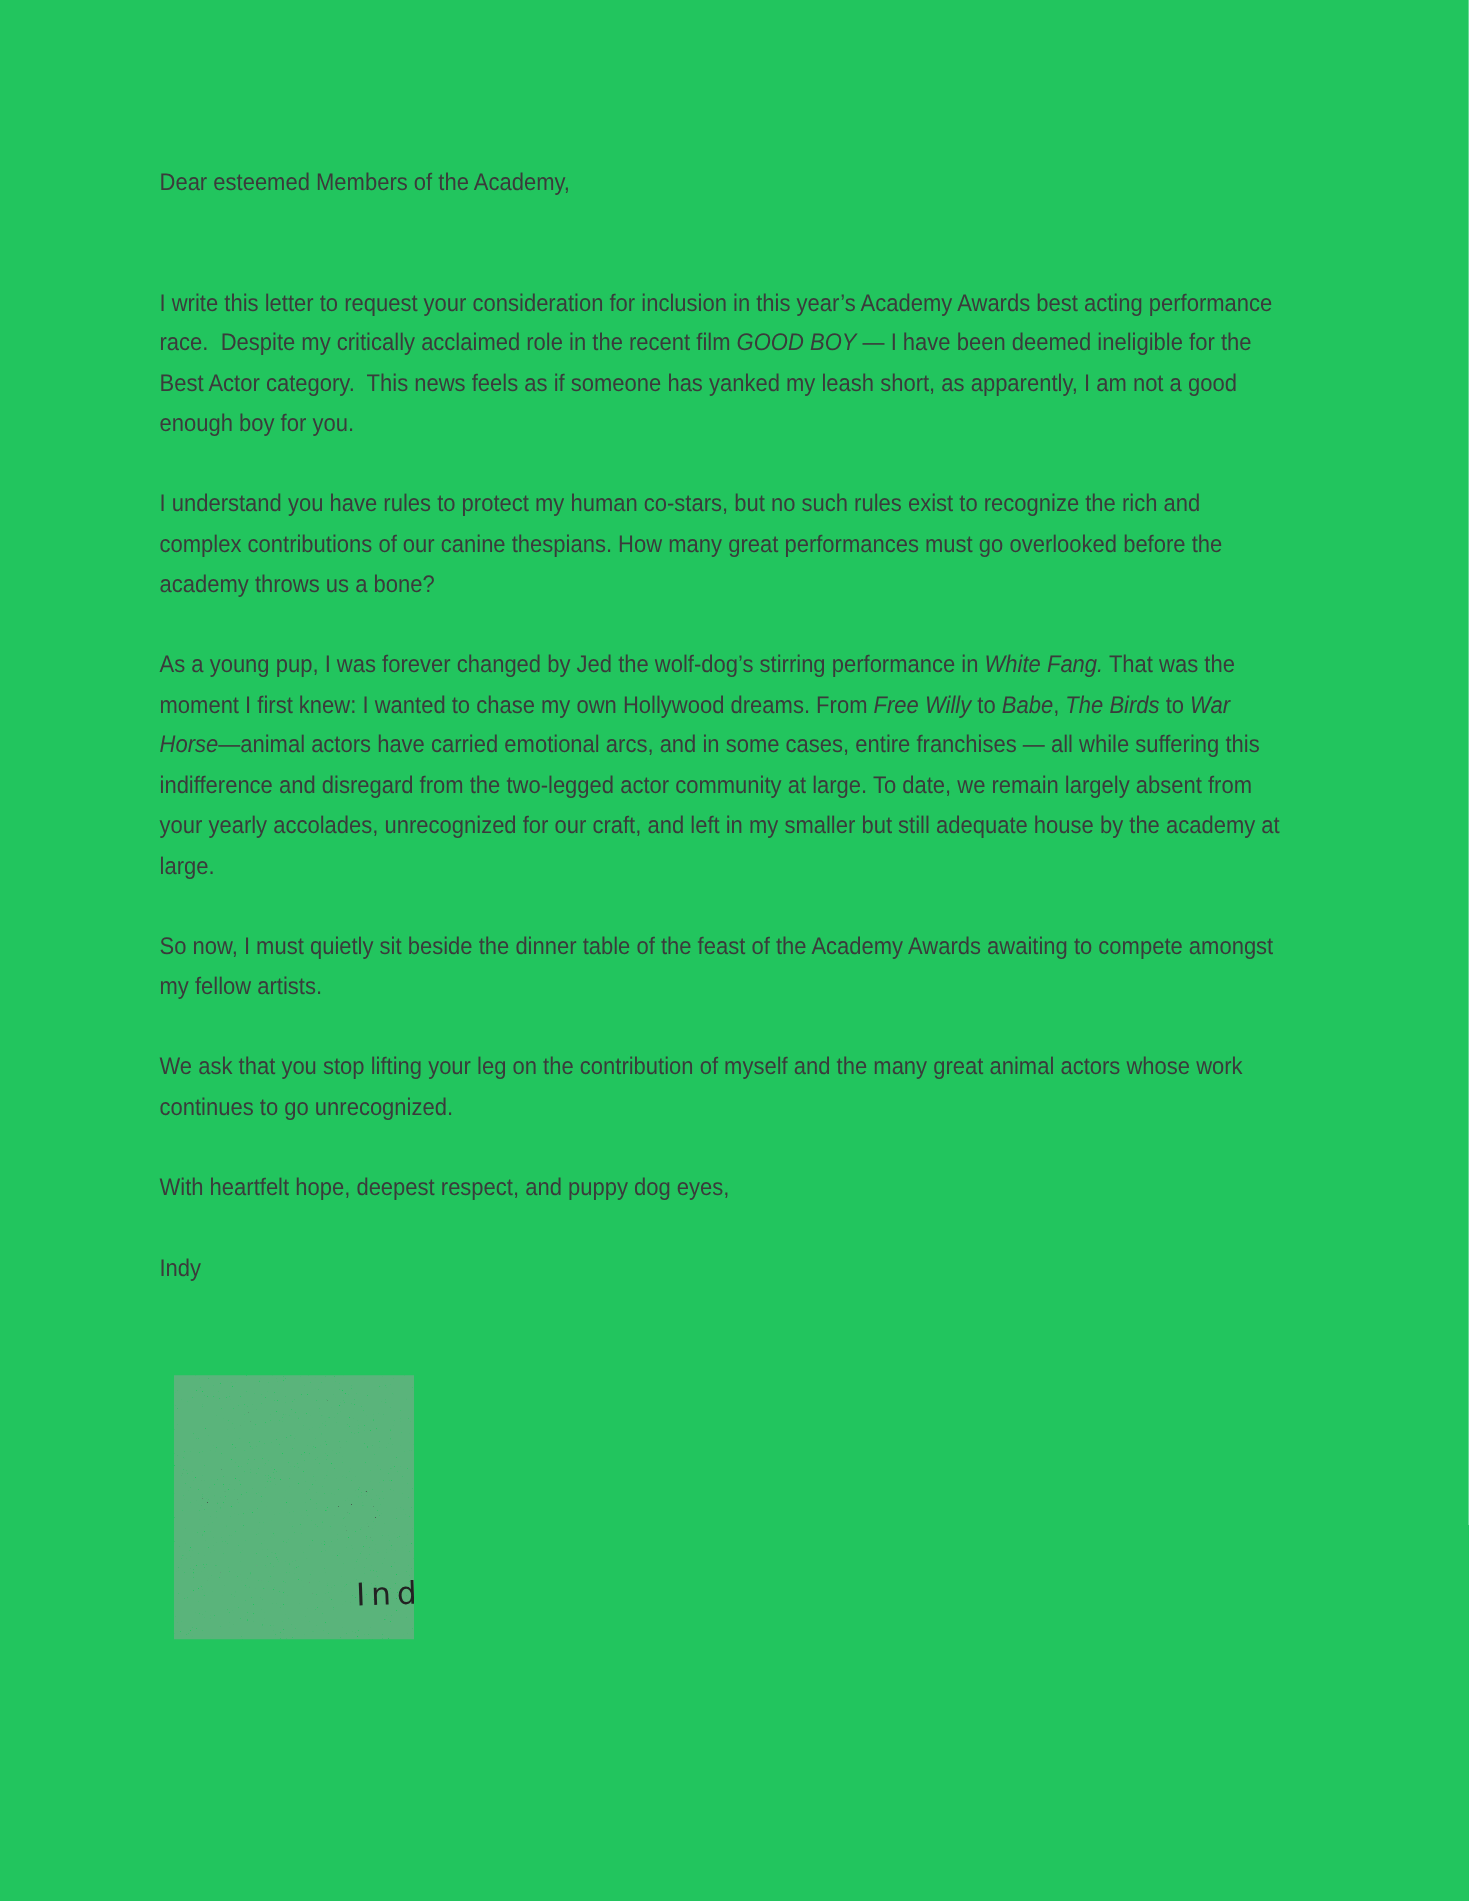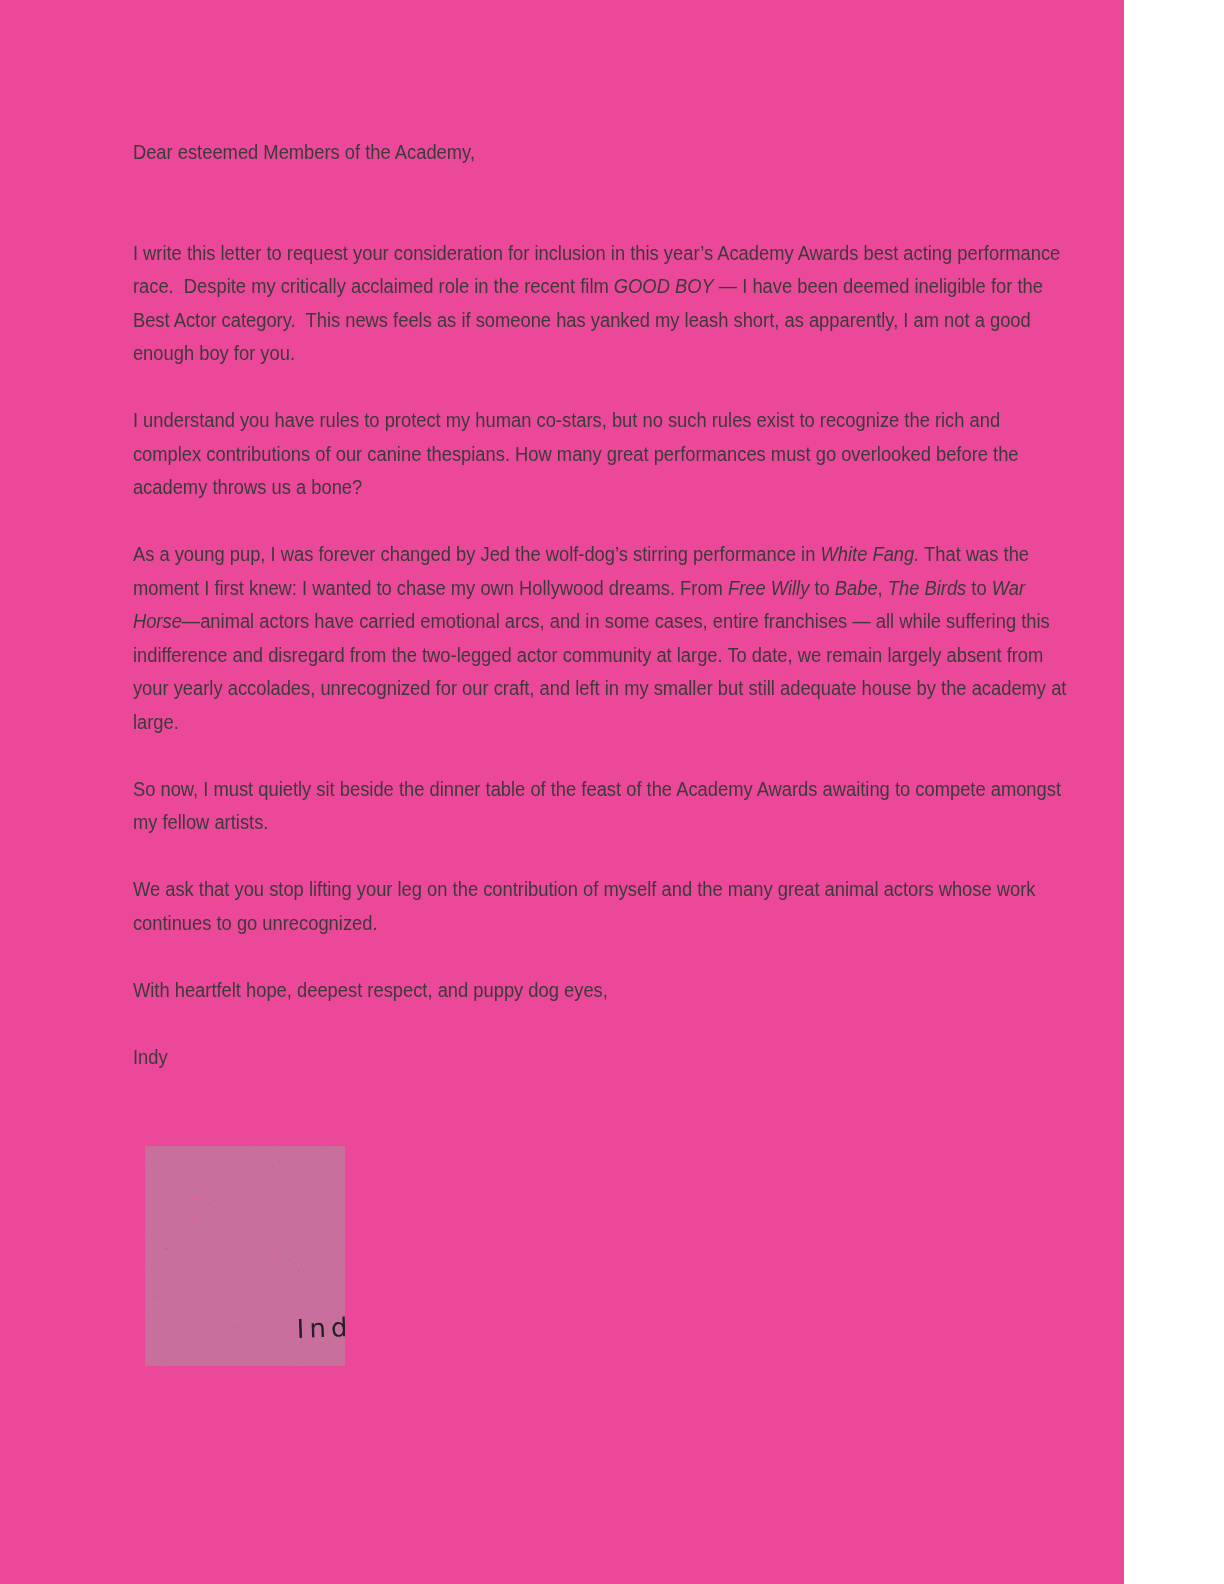--- a/index.html
+++ b/index.html
@@ -2,23 +2,23 @@
 <html><head>
 <meta charset="utf-8">
 <style>
   html, body {
     margin: 0;
     padding: 0;
     background: #ffffff;
   }
   .page {
     position: relative;
-    width: 1124px;
+    width: 1224px;
     height: 1584px;
-    background: #ec4899;
+    background: #22c55e;
     overflow: hidden;
     font-family: "Liberation Sans", sans-serif;
     color: #3b3b3b;
   }
   .letter-text {
     padding: 136px 0 0 145px;
     width: 1020px;
     transform: scaleX(0.9167);
     transform-origin: 0 0;
     font-size: 20px;

